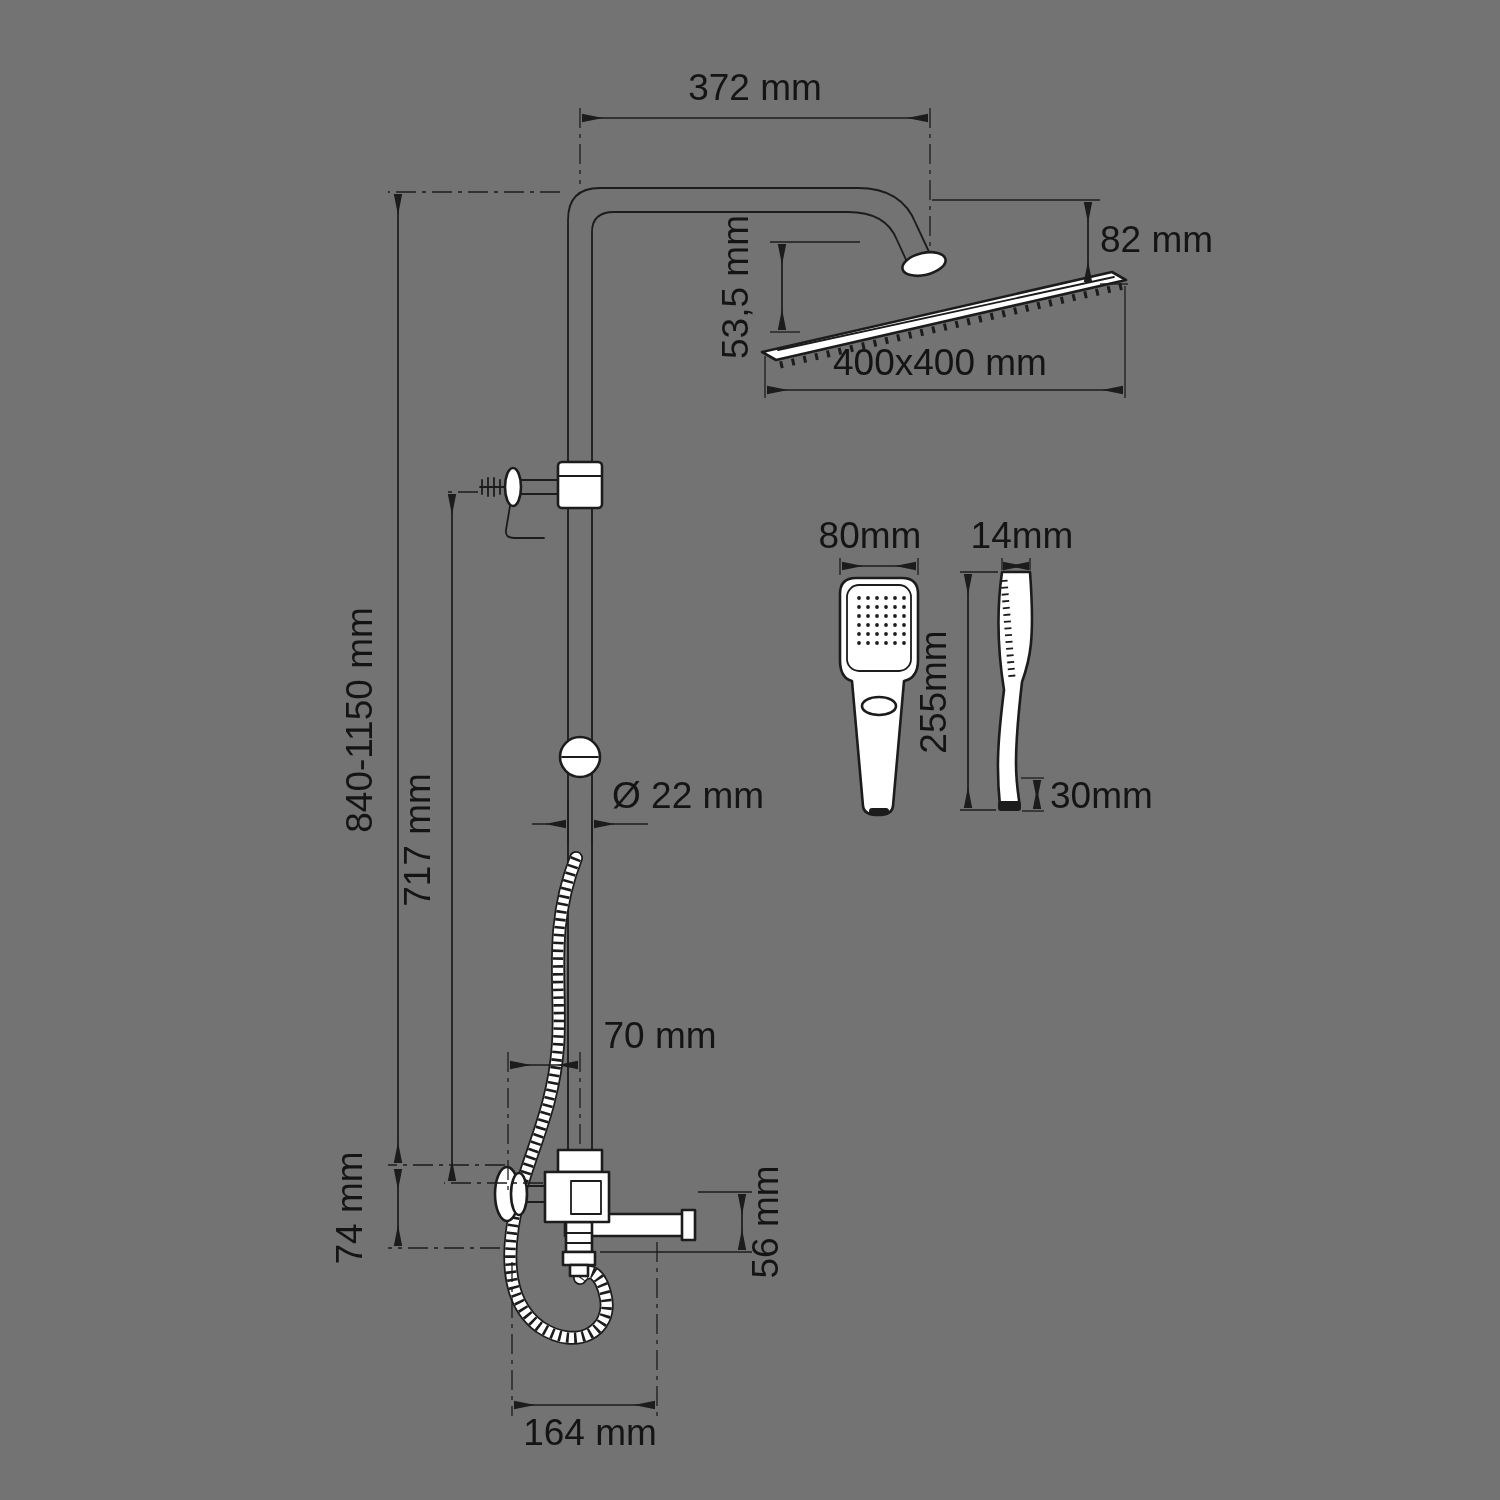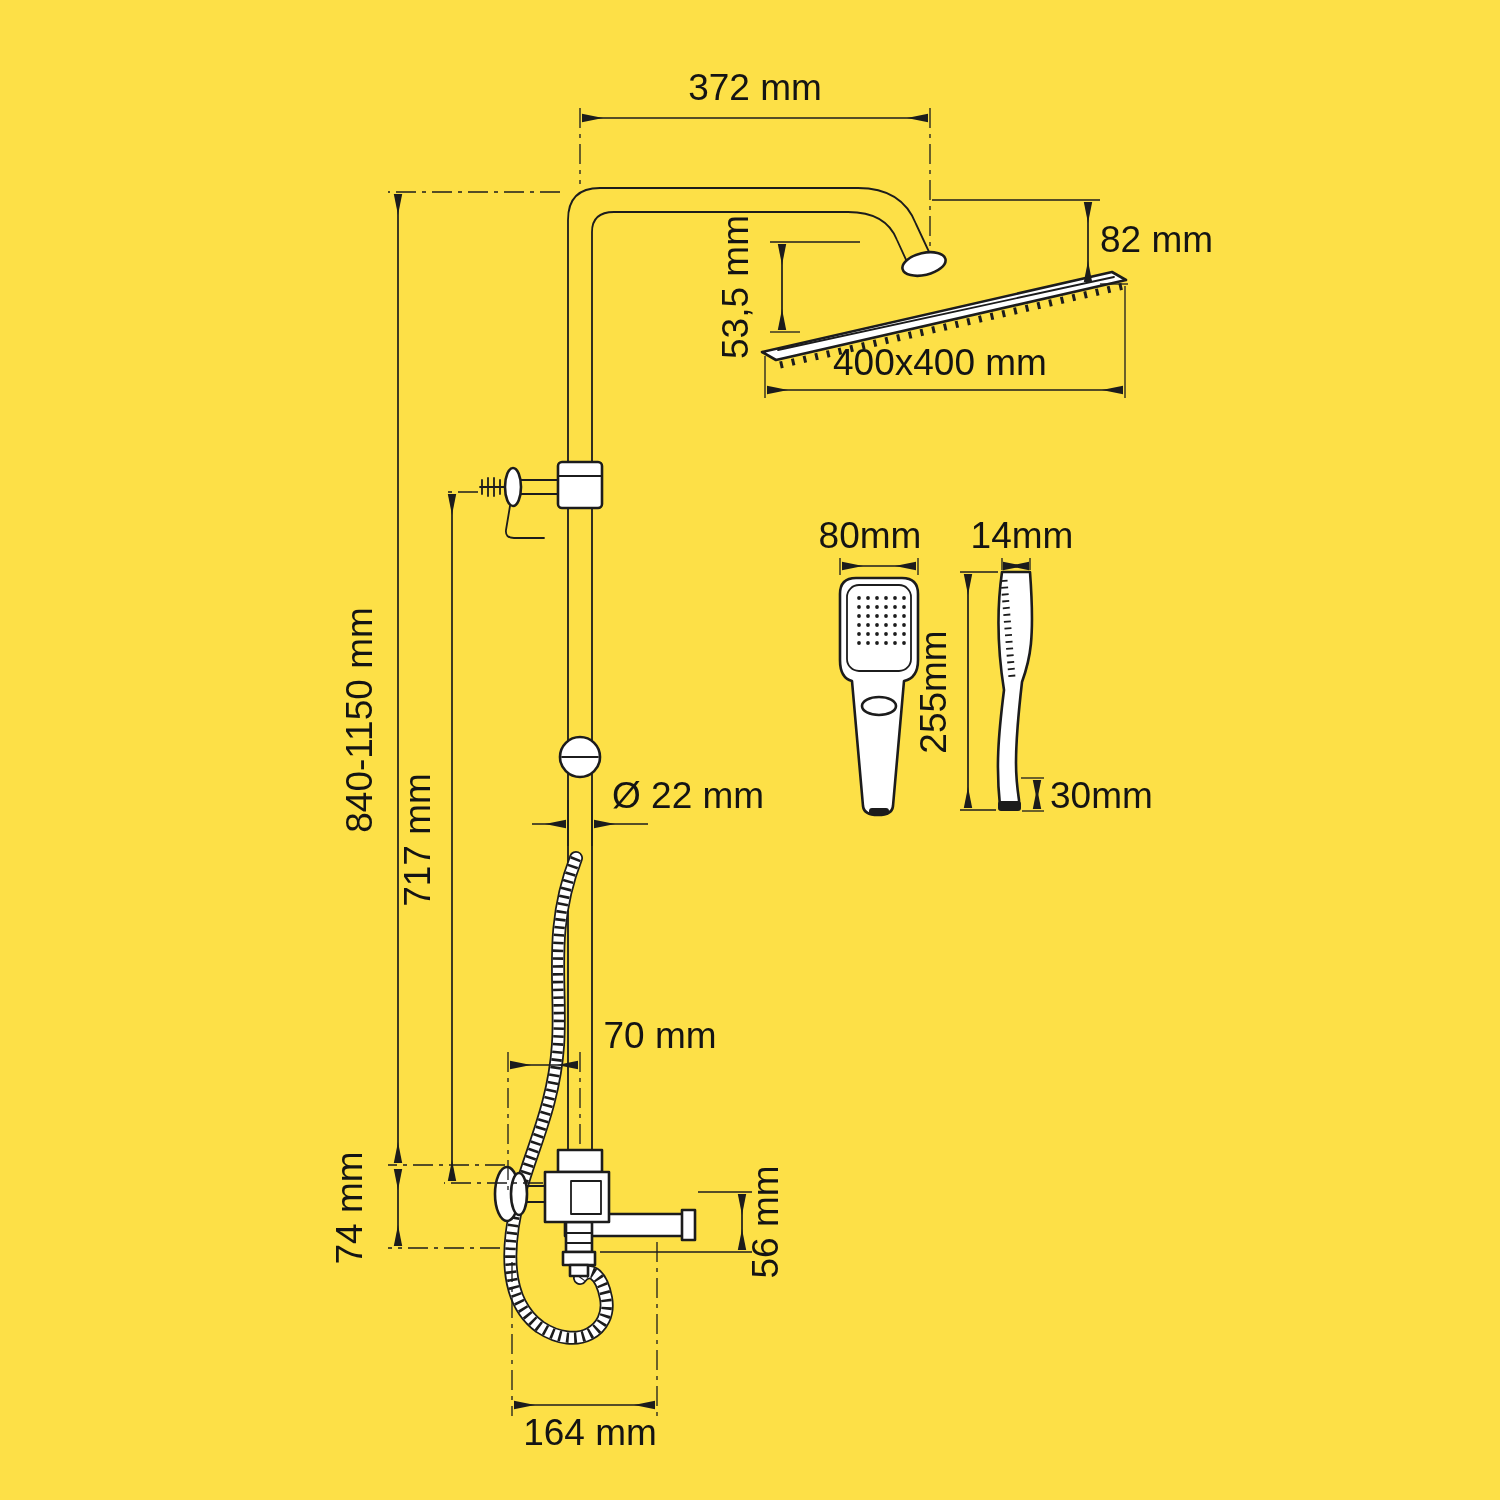--- a/index.html
+++ b/index.html
@@ -1,16 +1,16 @@
 <!DOCTYPE html>
 <html><head>
 <meta charset="utf-8">
 <style>
   html,body{margin:0;padding:0;background:#ffffff;}
-  .canvas{position:relative;width:1500px;height:1500px;background:#fde047;overflow:hidden;}
+  .canvas{position:relative;width:1500px;height:1500px;background:#737373;overflow:hidden;}
   svg{display:block;}
   .part{fill:#ffffff;stroke:#1c1c1c;stroke-width:2.6;stroke-linejoin:round;stroke-linecap:round;}
   .part-thin{fill:none;stroke:#1c1c1c;stroke-width:1.8;stroke-linejoin:round;stroke-linecap:round;}
   .part-fill{fill:#1c1c1c;stroke:none;}
   .dim-line{fill:none;stroke:#1c1c1c;stroke-width:1.7;}
   .ext{fill:none;stroke:#1c1c1c;stroke-width:1.3;stroke-dasharray:20 6 4 6;}
   .exts{fill:none;stroke:#1c1c1c;stroke-width:1.3;}
   .dim-text{font-family:"Liberation Sans","DejaVu Sans",sans-serif;font-size:37px;fill:#141414;}
   .coil-outline{fill:none;stroke:#1c1c1c;stroke-width:14;stroke-linecap:round;}
   .coil-core{fill:none;stroke:#ffffff;stroke-width:10.5;stroke-linecap:round;}

